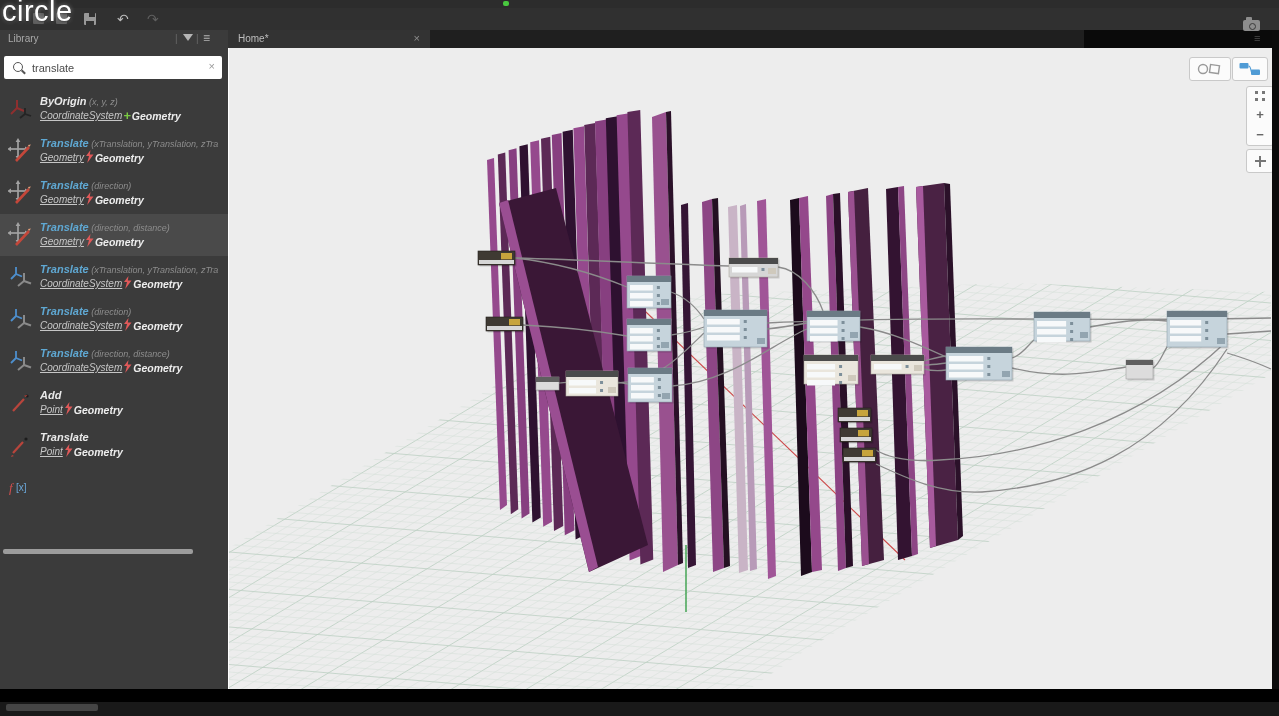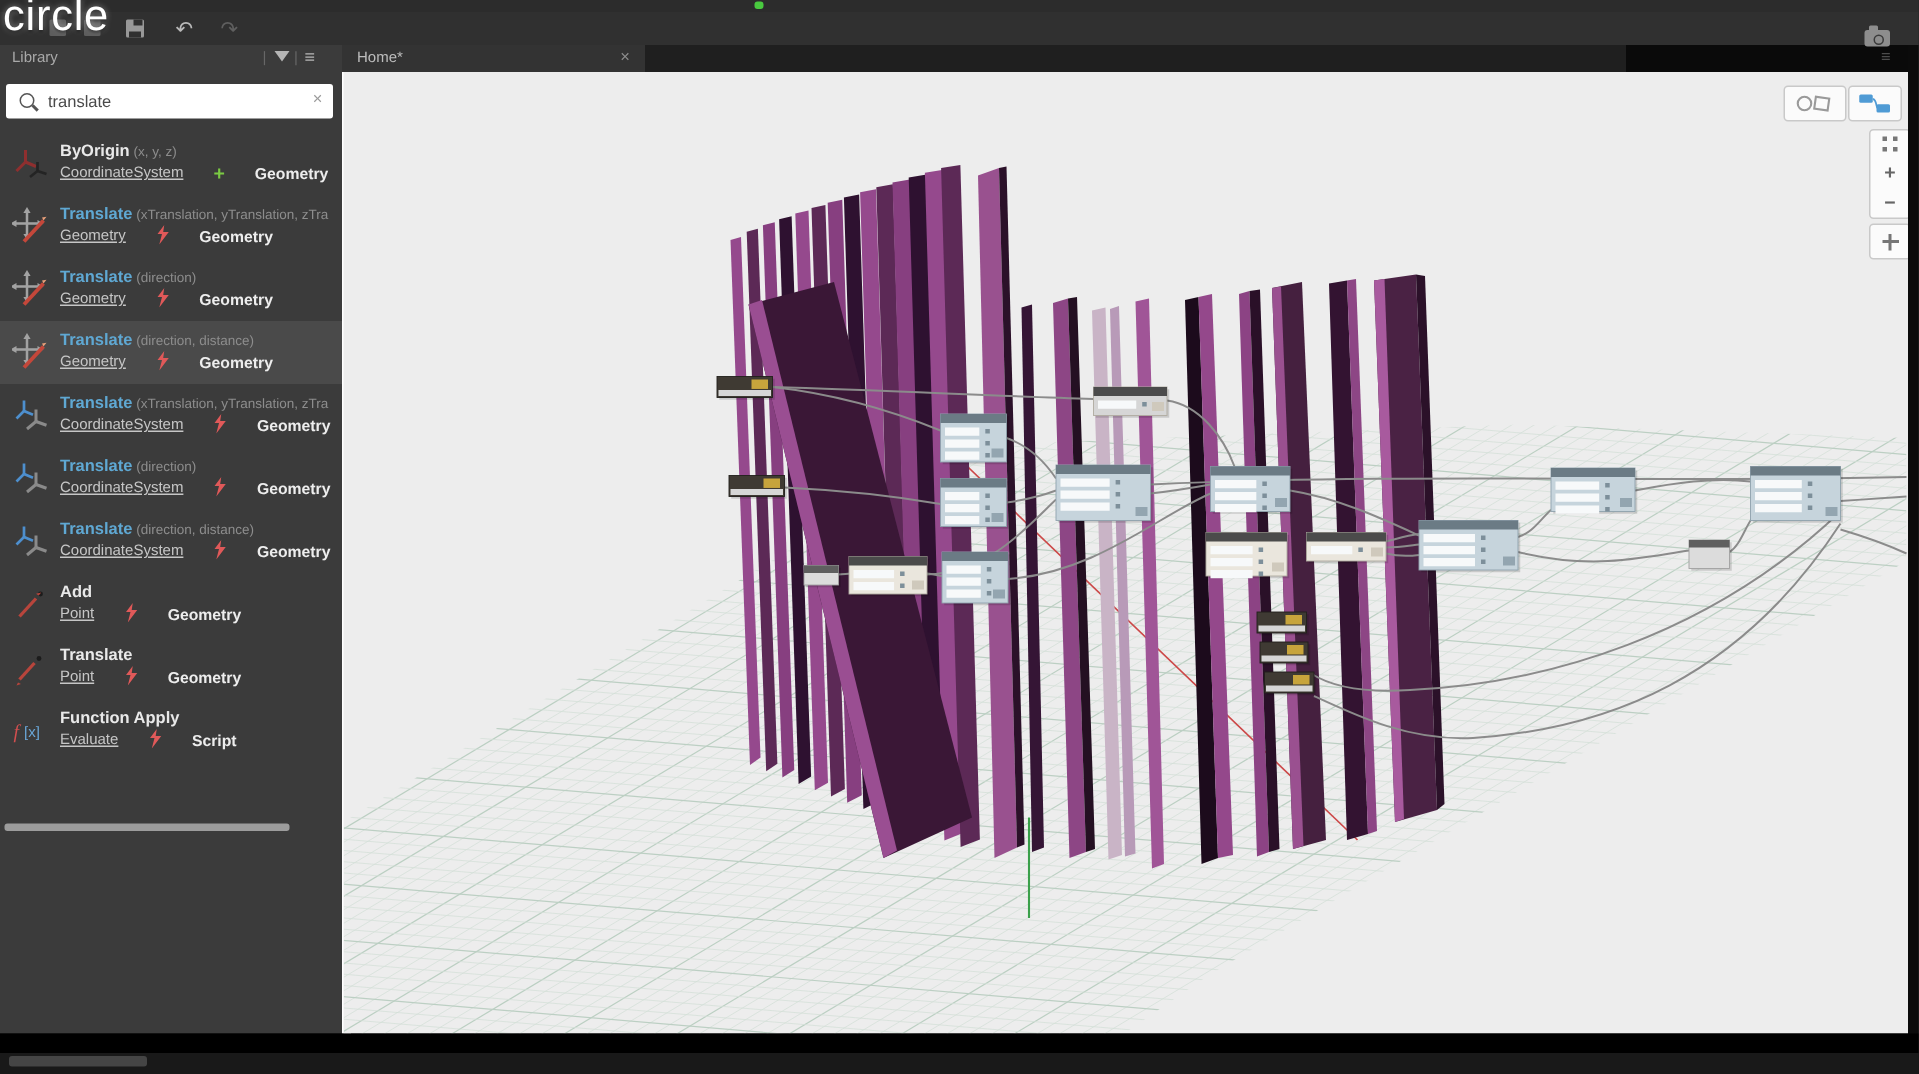--- a/index.html
+++ b/index.html
@@ -41,26 +41,26 @@
   #search-box{position:absolute;left:4px;top:8px;width:218px;height:23px;background:#ffffff;border-radius:2px;}
   .mag{position:absolute;left:9px;top:6px;width:8px;height:8px;border:1.6px solid #555;border-radius:50%;}
   .mag::after{content:"";position:absolute;width:5px;height:1.7px;background:#555;transform:rotate(45deg);right:-4px;bottom:-2px;}
   #search-input{position:absolute;left:26px;top:1px;width:165px;height:20px;border:0;outline:none;
     font-family:"Liberation Sans",sans-serif;font-size:11px;color:#4a4a4a;background:transparent;}
   #search-clear{position:absolute;right:7px;top:4px;color:#9a9a9a;font-size:11px;}
   #lib-list{position:absolute;left:0;top:40px;width:228px;}
   .lib-item{position:relative;width:228px;height:42px;}
   .lib-item.selected{background:#4a4a4a;}
   .lib-icon{position:absolute;left:8px;top:8px;width:26px;height:26px;}
-  .lib-text{position:absolute;left:40px;top:4px;width:186px;overflow:hidden;}
+  .lib-text{position:absolute;left:40px;top:4px;width:186px;overflow:hidden;font-style:italic;}
   .l1{white-space:nowrap;overflow:hidden;height:16px;line-height:16px;}
   .l1 .name{font-size:11px;font-weight:700;color:#e9e9e9;}
   .l1 .name.blue{color:#5fa8d3;}
   .l1 .params{font-size:9px;color:#8d8d8d;}
-  .l2{white-space:nowrap;height:16px;line-height:16px;display:flex;align-items:center;gap:20px;}
+  .l2{white-space:nowrap;height:16px;line-height:16px;display:flex;align-items:center;gap:1px;}
   .l2 .in{font-size:10px;color:#c6c6c6;text-decoration:underline;}
   .l2 .out{font-size:10.5px;font-weight:700;color:#ededed;}
   .l2 .plus{font-size:13px;font-weight:700;color:#7ac943;line-height:12px;}
   #lib-scroll{position:absolute;left:3px;top:501px;width:190px;height:5px;background:#9c9c9c;border-radius:2px;}
 
   
   #canvas{position:absolute;left:229px;top:48px;width:1043px;height:641px;background:#ededed;overflow:hidden;}
   #scene{position:absolute;left:0;top:0;}
   .view-btn{position:absolute;top:9px;height:22px;background:#fbfbfb;border:1px solid #c9c9c9;border-radius:3px;
     display:flex;align-items:center;justify-content:center;}
@@ -330,30 +330,20 @@
                 </svg></span>
               <span class="out">Geometry</span>
             </div>
           </div>
         </div>
         <div class="lib-item">
           <div class="lib-icon"><svg width="26" height="26" viewBox="0 0 26 26">
               <text x="1" y="18" font-size="13" font-style="italic" fill="#d14f4f" font-family="Liberation Serif,serif">f</text>
               <text x="8" y="17" font-size="10" fill="#6aa7d8" font-family="Liberation Sans,sans-serif">[x]</text>
             </svg></div>
-          <div class="lib-text">
-            <div class="l1"><span class="name">Function Apply</span><span class="params"></span></div>
-            <div class="l2">
-              <span class="in">Evaluate</span>
-              <span><svg width="9" height="13" viewBox="0 0 9 13">
-                  <path d="M5.5 0 L1 6 L4 6 L2.2 13 L8.5 4.6 L4.8 4.6 Z" fill="#e05959"></path>
-                </svg></span>
-              <span class="out">Script</span>
-            </div>
-          </div>
         </div>
       </div>
     <div id="lib-scroll"></div>
   </div>
 
   <div id="canvas">
     <svg id="scene" width="1043" height="641" viewBox="229 48 1043 641">
         <defs>
           <clipPath id="gridclip">
             <polygon points="229,690 229,548 640,297 1010,283 1271,292 1271,374 806,650 748,690"></polygon>

